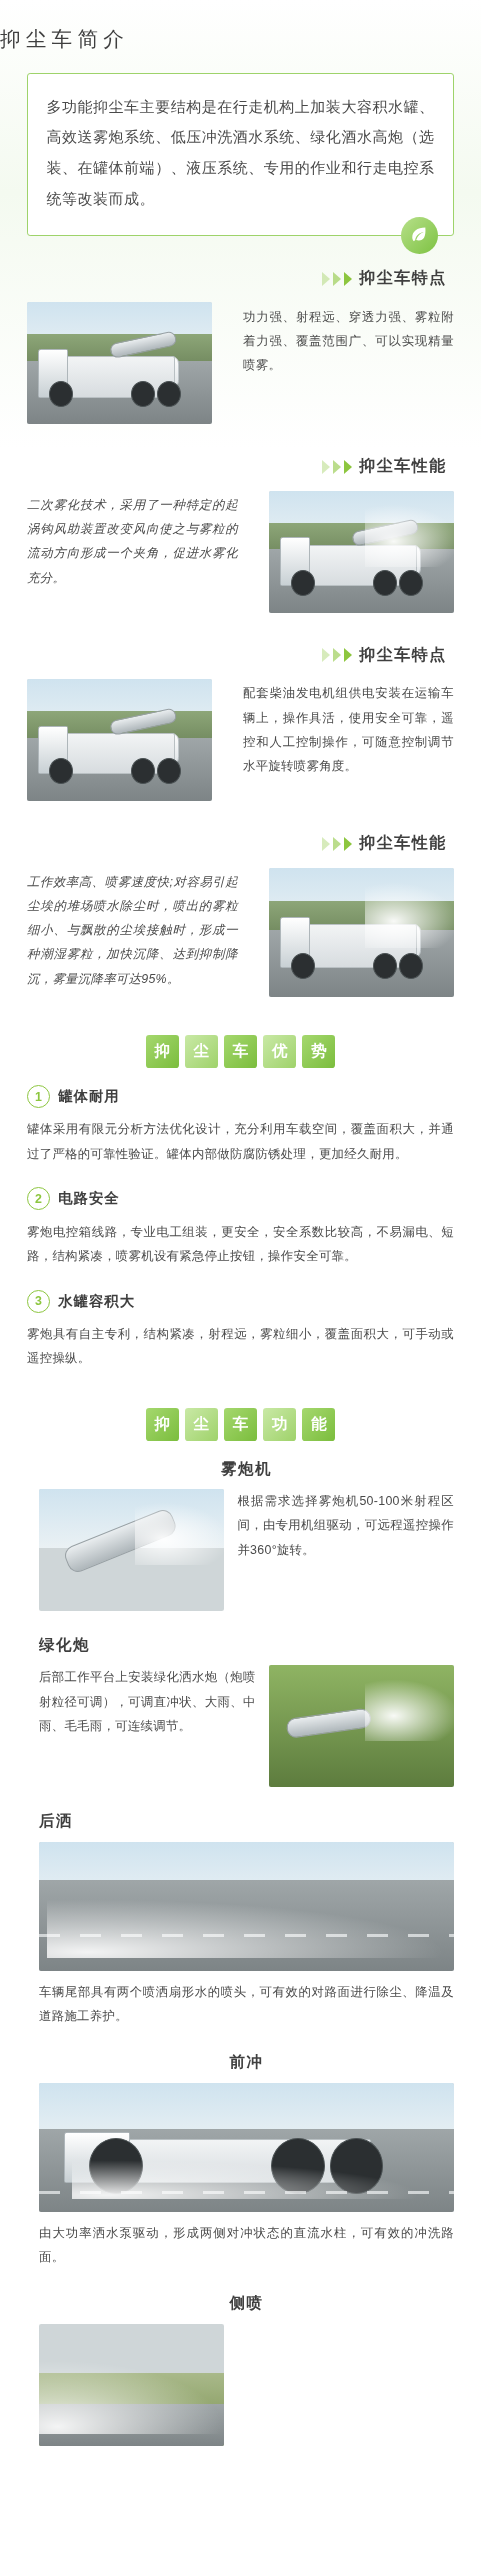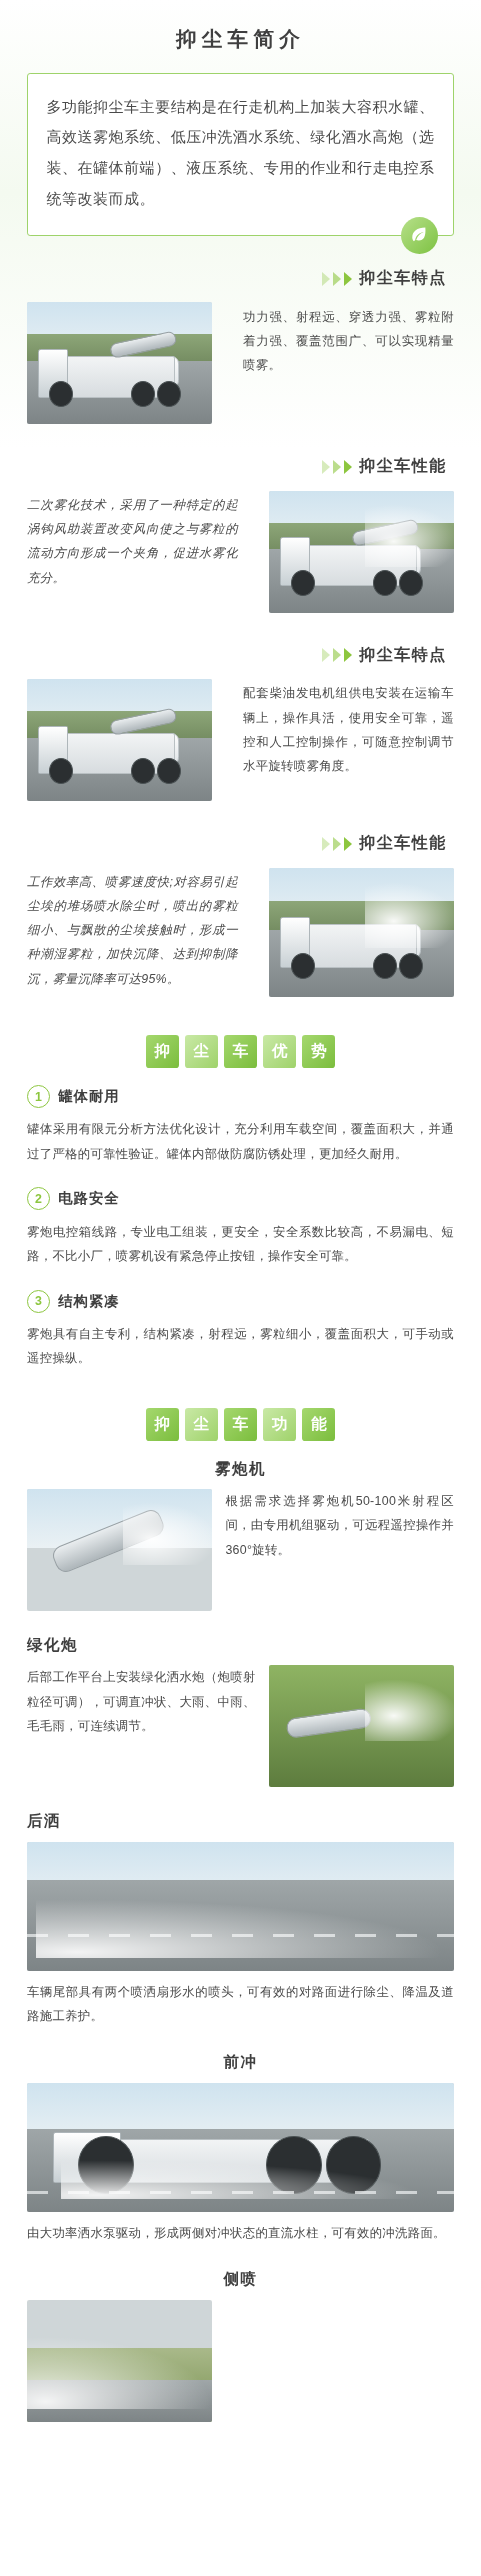--- a/index.html
+++ b/index.html
@@ -12,25 +12,25 @@
   .page {
     width: 481px;
     min-height: 3206px;
     background: linear-gradient(180deg, #ffffff 0%, #f4faf0 6%, #ffffff 14%);
     position: relative;
     padding-bottom: 20.6px;
   }
 
   
   .main-title {
-    text-align: center;
+    text-align: left;
     font-size: 20.6px;
     letter-spacing: 5.2px;
     color: #3f3f3f;
-    font-weight: bold;
+    font-weight: normal;
     padding: 25px 0 20px 0;
   }
 
   
   .intro-wrap {
     margin: 0 27px 0 27px;
     border: 1px solid #9ed36a;
     border-radius: 3.1px;
     background: #ffffff;
     padding: 17.5px 18.5px 20.6px 18.5px;
@@ -174,21 +174,21 @@
     font-size: 12.4px; font-weight: bold;
     display: flex; align-items: center; justify-content: center;
   }
   .adv-title { font-size: 14.4px; font-weight: bold; color: #3f3f3f; letter-spacing: 1px; }
   .adv-body {
     font-size: 12.4px; line-height: 1.95; color: #4a4a4a;
     text-align: justify; letter-spacing: 0.3px;
   }
 
   
-  .fn-block { margin: 0 27px 24px 27px; }
+  .fn-block { margin: 0 27px 24px 39px; }
   .fn-title {
     font-size: 15.5px; font-weight: bold; color: #3f3f3f;
     letter-spacing: 1.5px; margin-bottom: 9.3px;
   }
   .fn-title.center { text-align: center; }
   .fn-title.left { text-align: left; }
   .fn-row { display: flex; gap: 13.4px; align-items: flex-start; }
   .fn-row.rev { flex-direction: row-reverse; }
   .fn-text {
     flex: 1; font-size: 12.4px; line-height: 1.95; color: #4a4a4a;
@@ -331,27 +331,27 @@
       <div class="adv-title">罐体耐用</div>
     </div>
     <div class="adv-body">罐体采用有限元分析方法优化设计，充分利用车载空间，覆盖面积大，并通过了严格的可靠性验证。罐体内部做防腐防锈处理，更加经久耐用。</div>
   </div>
 
   <div class="adv-block">
     <div class="adv-head">
       <div class="adv-num">2</div>
       <div class="adv-title">电路安全</div>
     </div>
-    <div class="adv-body">雾炮电控箱线路，专业电工组装，更安全，安全系数比较高，不易漏电、短路，不比小厂，喷雾机设有紧急停止按钮，操作安全可靠。</div>
+    <div class="adv-body">雾炮电控箱线路，专业电工组装，更安全，安全系数比较高，不易漏电、短路，结构紧凑，喷雾机设有紧急停止按钮，操作安全可靠。</div>
   </div>
 
   <div class="adv-block">
     <div class="adv-head">
       <div class="adv-num">3</div>
-      <div class="adv-title">结构紧凑</div>
+      <div class="adv-title">水罐容积大</div>
     </div>
     <div class="adv-body">雾炮具有自主专利，结构紧凑，射程远，雾粒细小，覆盖面积大，可手动或遥控操纵。</div>
   </div>
 
   <div class="banner">
     <div class="banner-char">抑</div>
     <div class="banner-char alt">尘</div>
     <div class="banner-char">车</div>
     <div class="banner-char alt">功</div>
     <div class="banner-char">能</div>

